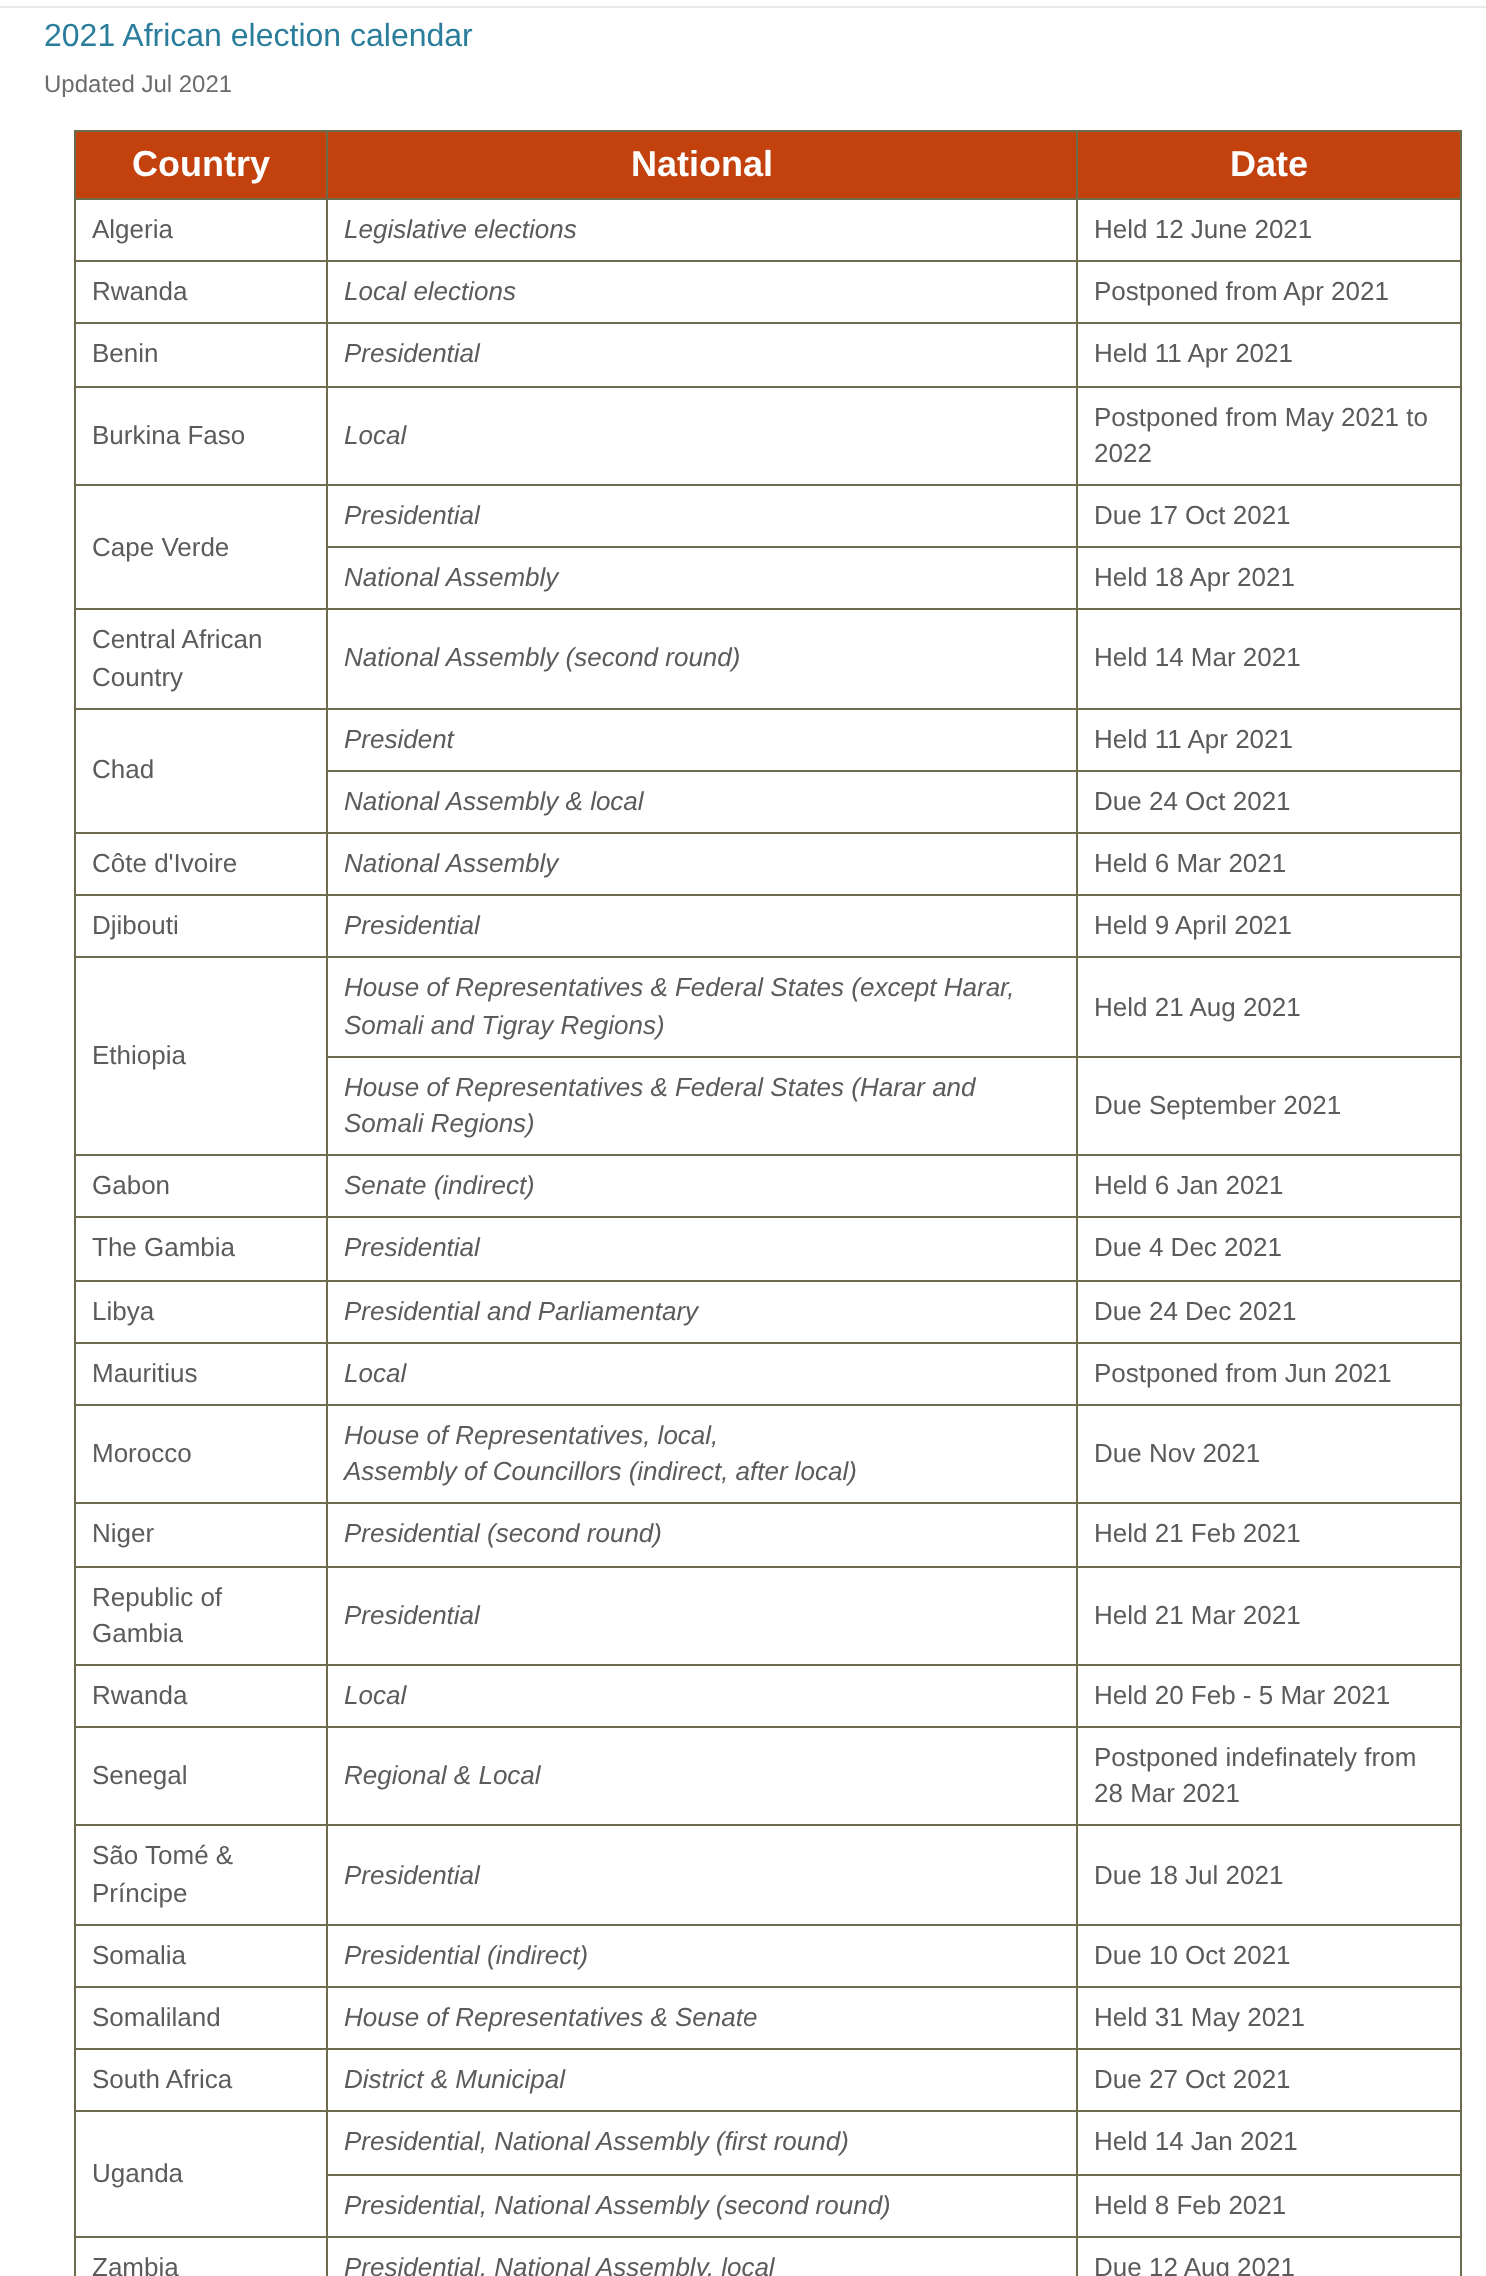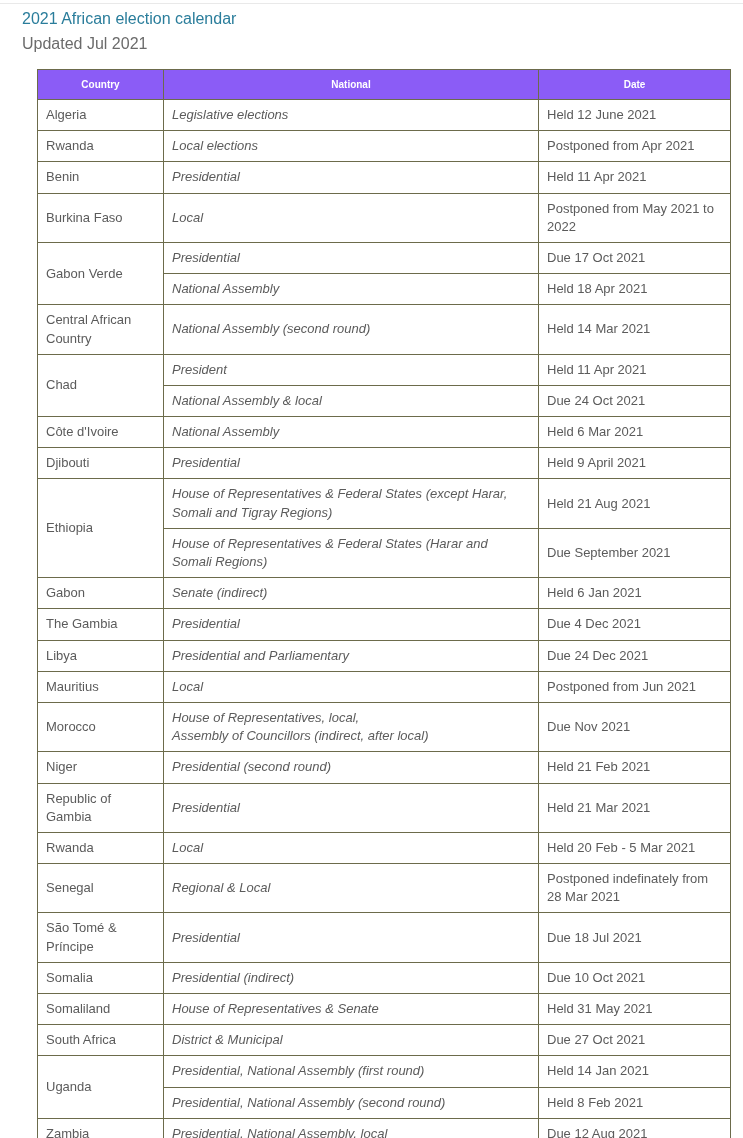--- a/index.html
+++ b/index.html
@@ -25,39 +25,39 @@
   }
   h1.page-title {
     margin: 0;
     font-size: 16px;
     font-weight: 400;
     color: #2a7d9b;
     letter-spacing: 0;
   }
   .page-subtitle {
     margin: 7px 0 0 0;
-    font-size: 16px;
+    font-size: 12px;
     color: #6b6b6b;
   }
   table.calendar {
     border-collapse: collapse;
     margin: 16px 0 0 15px;
     width: 693px;
     table-layout: fixed;
     font-size: 13px;
     color: #5b5b5b;
   }
   table.calendar col.c-country  { width: 126px; }
   table.calendar col.c-election { width: 375px; }
   table.calendar col.c-date     { width: 192px; }
   table.calendar th {
-    background: #8b5cf6;
+    background: #c2410c;
     color: #ffffff;
     font-weight: 700;
-    font-size: 10px;
+    font-size: 18px;
     text-align: center;
     border: 1px solid #6c6b4b;
     padding: 6px 8px;
     height: 17px;
   }
   table.calendar td {
     border: 1px solid #6c6b4b;
     padding: 6px 8px;
     vertical-align: middle;
     line-height: 1.4;
@@ -103,21 +103,21 @@
             <td class="country" rowspan="1">Benin</td>
             <td class="election single">Presidential</td>
             <td class="date">Held 11 Apr 2021</td>
           </tr>
           <tr>
             <td class="country" rowspan="1">Burkina Faso</td>
             <td class="election single">Local</td>
             <td class="date">Postponed from May 2021 to 2022</td>
           </tr>
           <tr>
-            <td class="country" rowspan="2">Gabon Verde</td>
+            <td class="country" rowspan="2">Cape Verde</td>
             <td class="election">Presidential</td>
             <td class="date">Due 17 Oct 2021</td>
           </tr>
           <tr>
             <td class="election">National Assembly</td>
             <td class="date">Held 18 Apr 2021</td>
           </tr>
           <tr>
             <td class="country" rowspan="1">Central African Country</td>
             <td class="election single">National Assembly (second round)</td>

